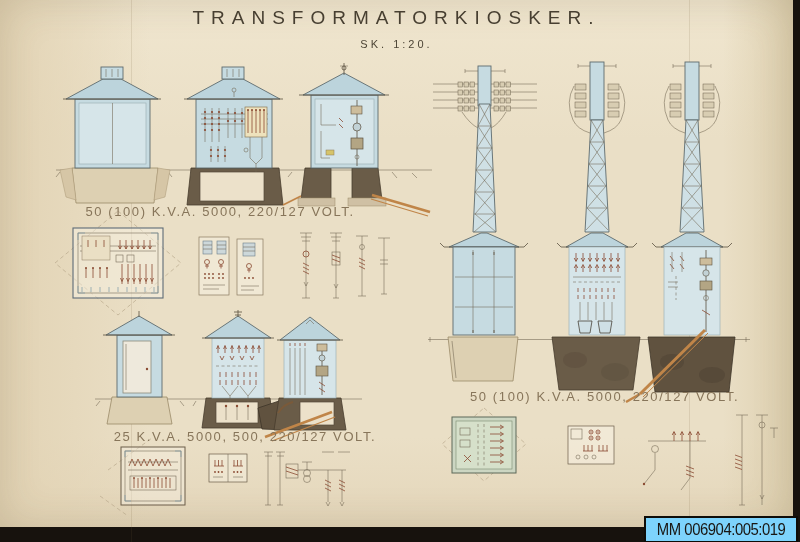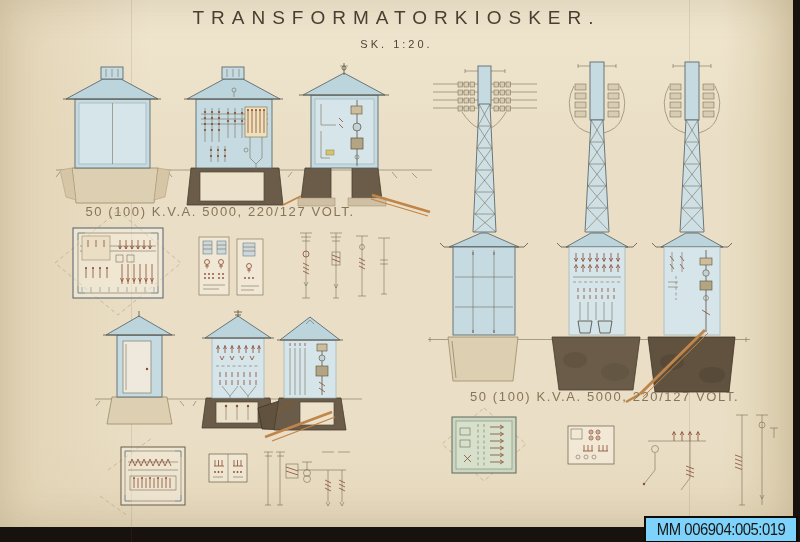--- a/index.html
+++ b/index.html
@@ -535,18 +535,19 @@
       <path class="i2" d="M756 415 h12 M762 415 V505"></path>
       <circle class="i2" cx="762" cy="425" r="3"></circle>
       <path class="i2" d="M760 495 l2 4 l2 -4"></path>
       <path class="i2" d="M770 428 h8 M774 428 v10"></path>
     </g>
   </svg>
 
   <div class="title">TRANSFORMATORKIOSKER.</div>
   <div class="subtitle">SK. 1:20.</div>
   <div class="caption cap1">50 (100) K.V.A. 5000, 220/127 VOLT.</div>
+  <div class="caption cap2">25 K.V.A. 5000, 500, 220/127 VOLT.</div>
   <div class="caption cap3">50 (100) K.V.A. 5000, 220/127 VOLT.</div>
 
   <div class="archive">
     <span>MM 006904:005:019</span>
   </div>
 </div>
 
 </body></html>

